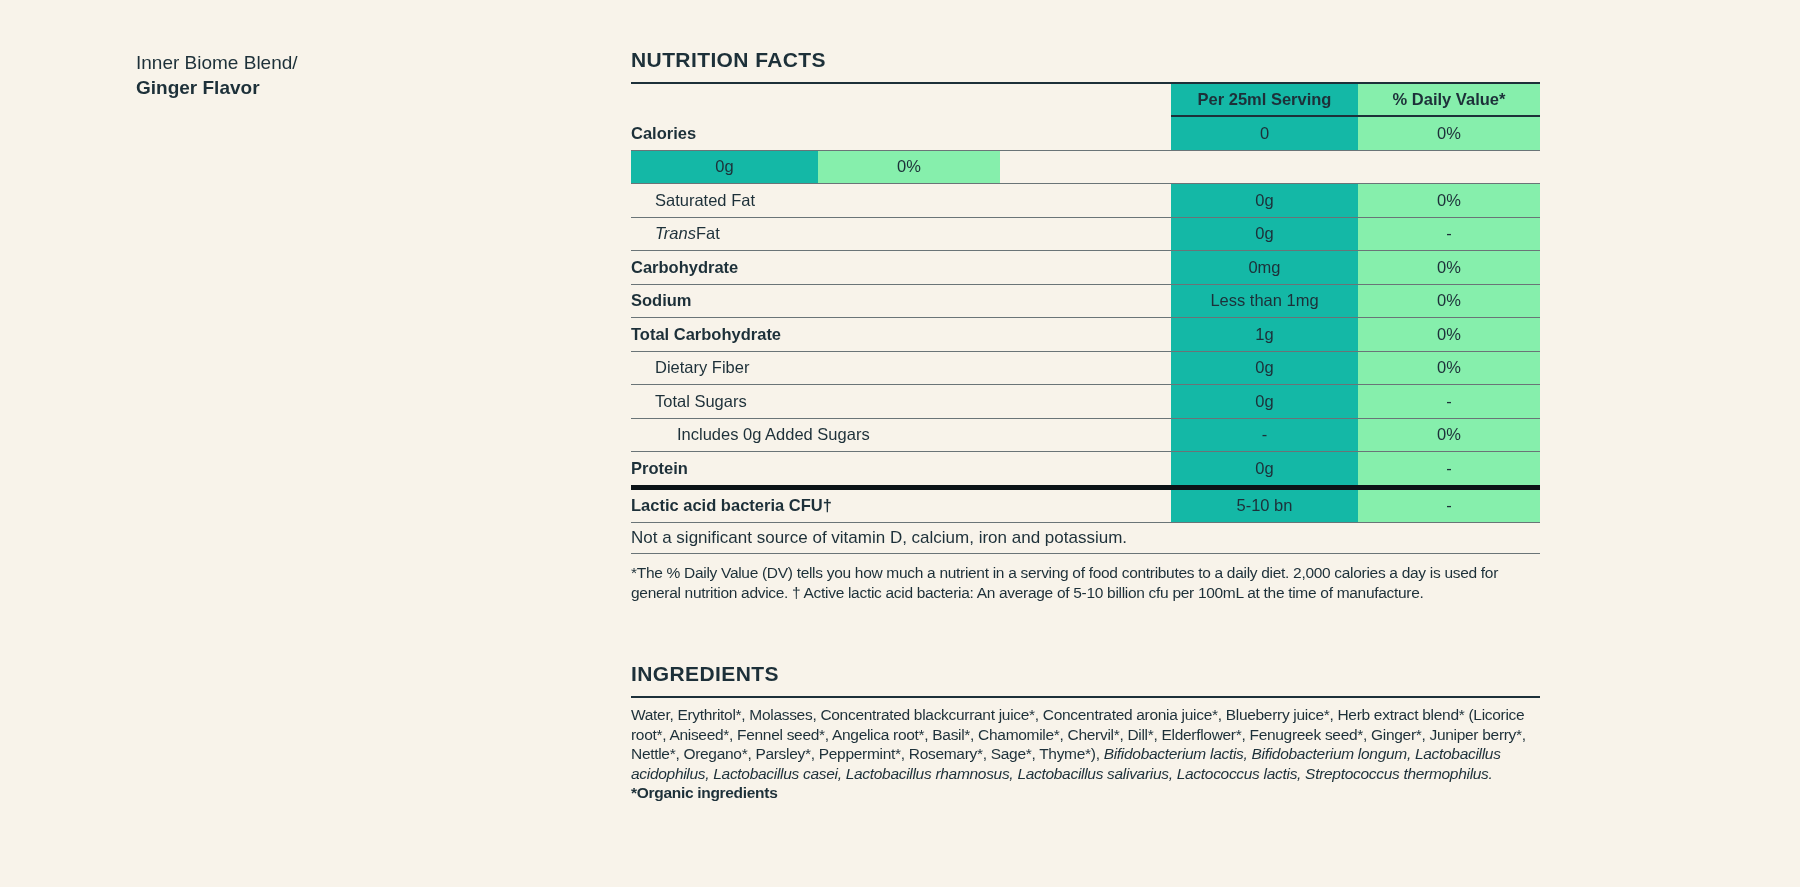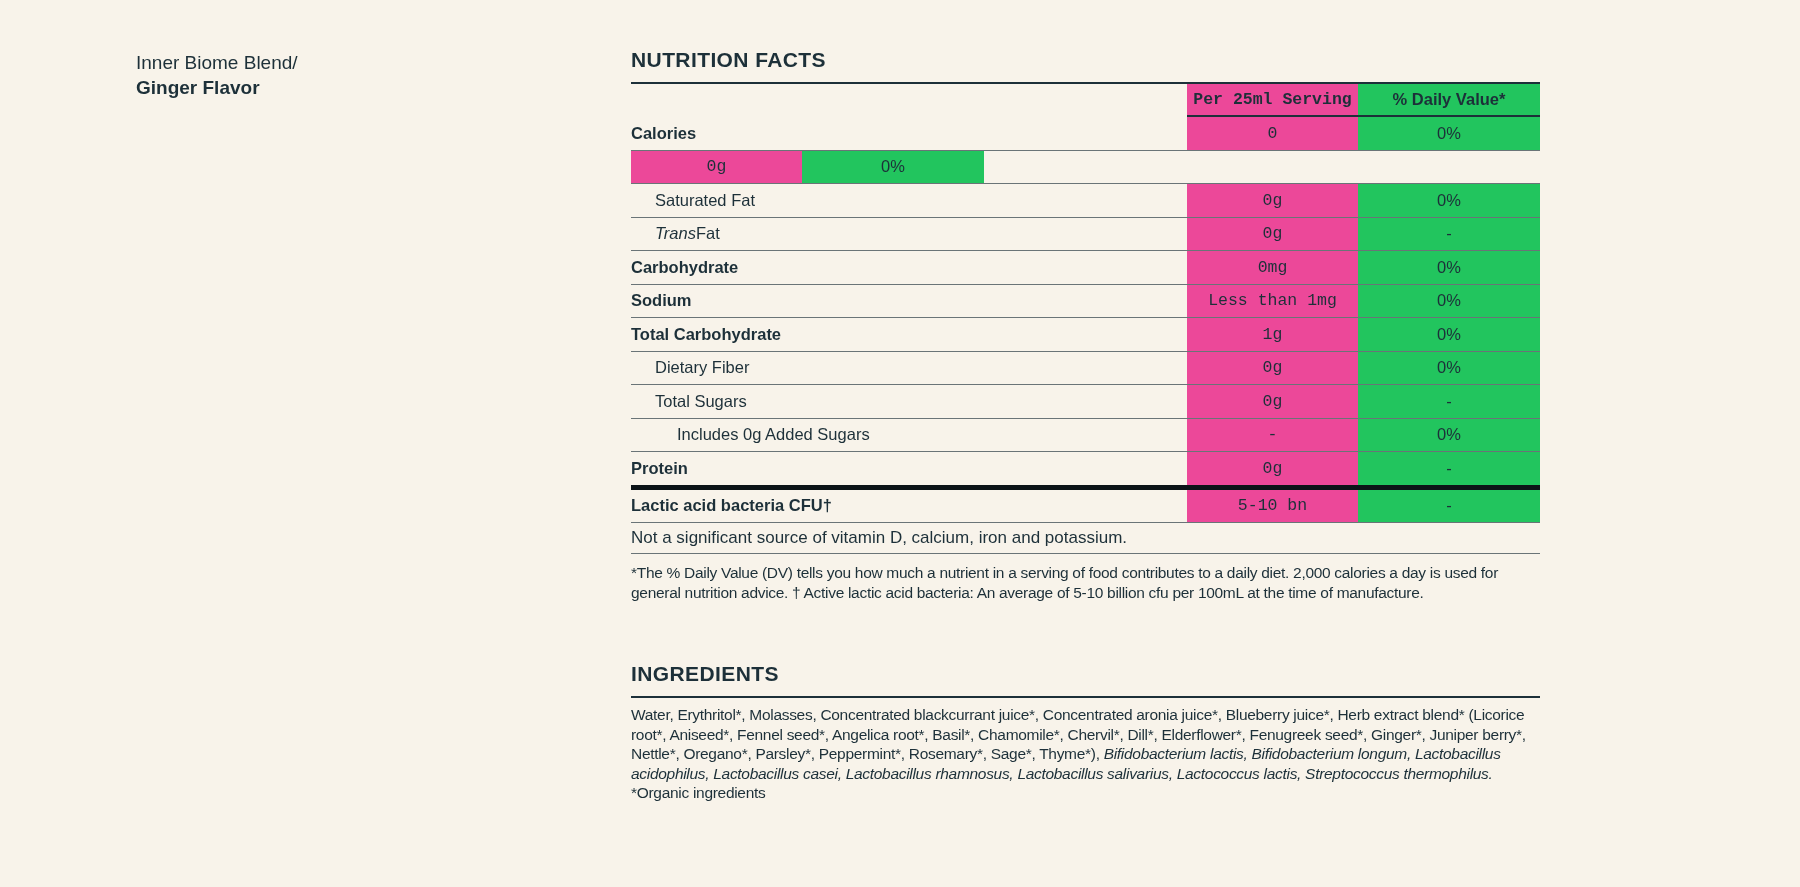--- a/index.html
+++ b/index.html
@@ -16,22 +16,22 @@
 
   .nutrition-section { position:absolute; left:631px; top:48px; width:909px; }
   .section-heading {
     font-size:21px; font-weight:700; letter-spacing:0.4px;
     padding-bottom:10px; border-bottom:2.5px solid #1d3039;
   }
 
   .nf-row { display:flex; align-items:stretch; border-bottom:1px solid rgba(29,48,57,0.65); }
   .nf-cell { display:flex; align-items:center; min-height:32.5px; font-size:16.5px; }
   .nf-label { flex:1; }
-  .nf-serving { width:171px; background:#ec4899; justify-content:center; text-align:center;font-family:Liberation Mono, monospace; }
-  .nf-daily { width:182px; background:#22c55e; justify-content:center; text-align:center; }
+  .nf-serving { width:187px; background:#14b8a6; justify-content:center; text-align:center; }
+  .nf-daily { width:182px; background:#86efac; justify-content:center; text-align:center; }
 
   .nf-header { border-bottom:none; }
   .nf-header .nf-cell { font-weight:700; min-height:33px; }
   .nf-header .nf-serving, .nf-header .nf-daily { border-bottom:2.5px solid #1d3039; }
 
   .bold .nf-label { font-weight:700; }
   .indent-1 .nf-label { padding-left:24px; }
   .indent-2 .nf-label { padding-left:46px; }
   .thick-below { border-bottom:5px solid #0c1317; }
   .lbl-italic { font-style:italic; }
@@ -42,21 +42,21 @@
   }
   .nf-footnote {
     padding-top:9px; font-size:15.5px; line-height:20px; letter-spacing:-0.3px;
   }
 
   .ingredients-section { position:absolute; left:631px; top:662px; width:909px; }
   .ingredients-text {
     margin-top:7px; font-size:15.5px; line-height:19.5px; letter-spacing:-0.3px;
   }
   .seg-italic { font-style:italic; }
-  .seg-bold { font-weight:400; }
+  .seg-bold { font-weight:700; }
 </style>
 </head>
 <body>
 
 <div class="product-title">
   <div class="line1">Inner Biome Blend/</div>
   <div class="line2">Ginger Flavor</div>
 </div>
 
 <div class="nutrition-section">

